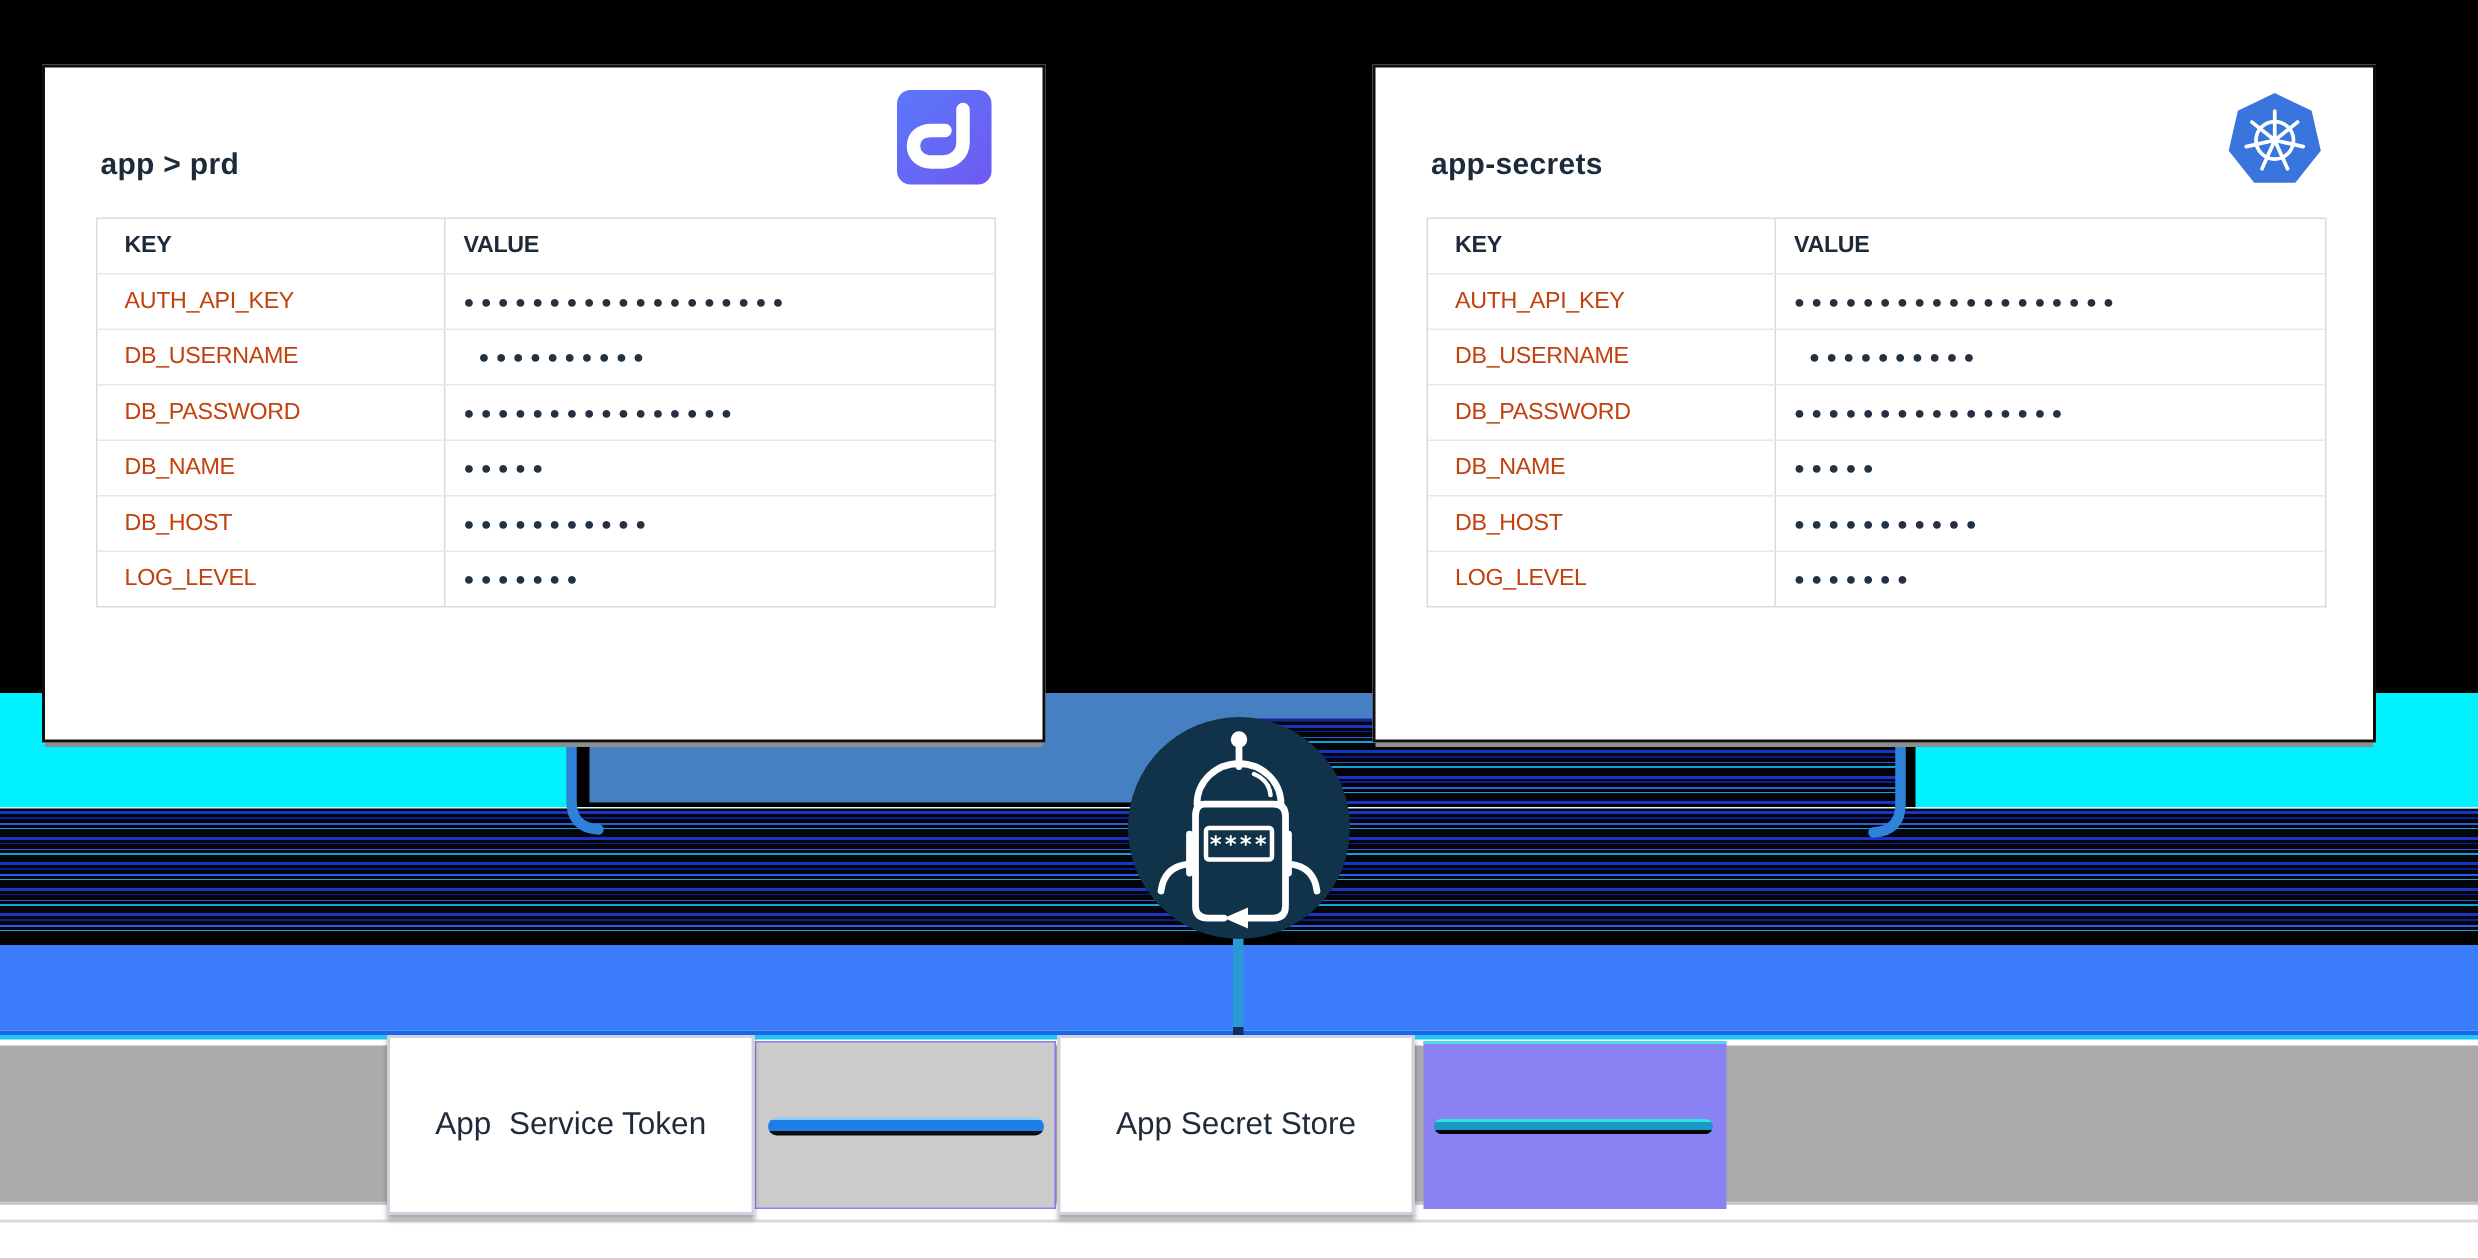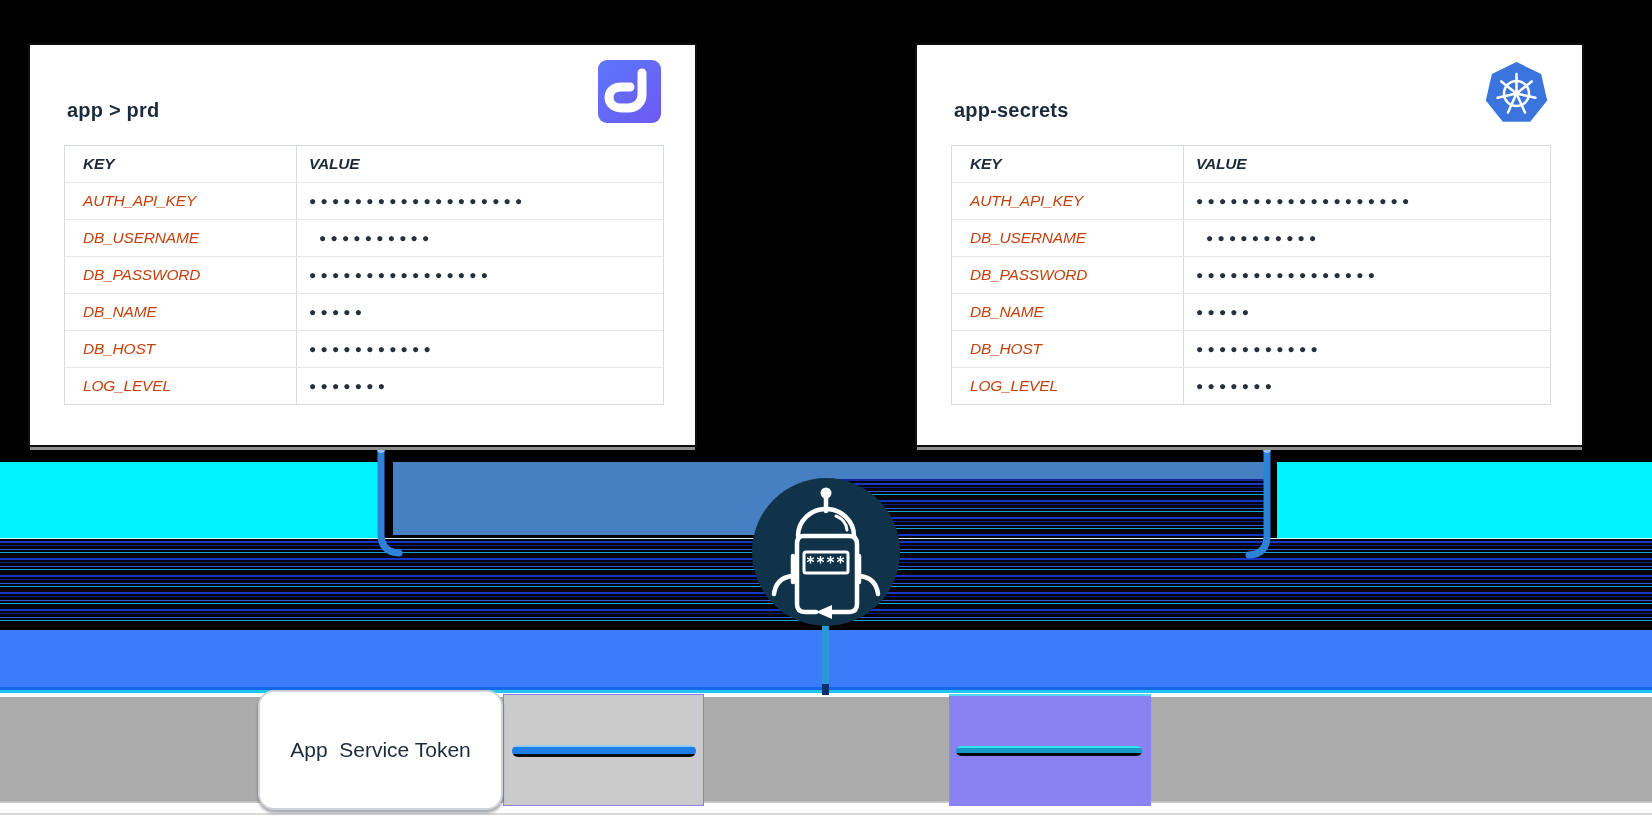--- a/index.html
+++ b/index.html
@@ -18,46 +18,46 @@
     #04050a 7px 10px,#2b5fe0 10px 11px,#04050a 11px 13px,#0aa6d8 13px 14px,#04050a 14px 17px);}
   .stripes-a{left:826px;top:481px;width:438px;height:57px;}
   .stripes-b{left:0;top:538px;width:1652px;height:84px;border-top:1px solid #d8f7ff;box-sizing:border-box;}
   .blue-band{left:0;top:630px;width:1652px;height:57px;background:#3b7cfa;}
   .blue-edge-1{left:0;top:687px;width:1652px;height:3px;background:#1668e8;}
   .blue-edge-2{left:0;top:690px;width:1652px;height:3px;background:#22c6f4;}
   .gray-band{left:0;top:697px;width:1652px;height:106px;background:#ababab;border-bottom:2px solid #c6c6c6;box-sizing:border-box;}
   .bottom-hairline{left:0;top:813px;width:1652px;height:2px;background:#d9d9d9;}
 
   
-  .panel{top:43px;width:669px;height:404px;background:#fff;border:2px solid #0e0e0e;box-sizing:border-box;
+  .panel{top:43px;width:669px;height:452px;background:#fff;border:2px solid #0e0e0e;box-sizing:border-box;
          box-shadow:0 5px 0 -2px #8f8f8f;padding-left:24px;}
   .panel-left{left:28px;}
   .panel-right{left:915px;}
   .panel-title{position:absolute;left:37px;top:54px;font-size:20px;font-weight:700;color:#1c2b3c;letter-spacing:.2px;}
   .logo{position:absolute;left:568px;top:15px;width:63px;height:63px;}
   .doppler-bg{border-radius:9px;background:linear-gradient(135deg,#5a78fa 0%,#6f59f2 100%);}
 
   
   .table{position:absolute;left:34px;top:100px;width:600px;border:1px solid #d7dce1;background:#fff;box-sizing:border-box;}
-  .tr{display:flex;height:36px;border-top:1px solid #e4e8ec;align-items:stretch;font-style:italic;}
+  .tr{display:flex;height:36px;border-top:1px solid #e4e8ec;align-items:stretch;}
   .tr:first-child{border-top:none;}
   .td{display:flex;align-items:center;box-sizing:border-box;font-size:15.5px;color:#c2410c;letter-spacing:-0.2px;}
   .td.k{width:232px;padding-left:18px;border-right:1px solid #d7dce1;}
   .td.v{flex:1;padding-left:12px;}
   .tr.th .td{font-weight:700;color:#1d2a39;}
   .dots{font-size:12px;letter-spacing:4.2px;color:#24313f;}
   .dots.indent{padding-left:22px;}
 
   
   .bracket-svg{left:0;top:0;width:1652px;height:839px;pointer-events:none;}
   .vline{left:822px;top:624px;width:7px;height:71px;background:linear-gradient(180deg,#2b9ad4 0 85%,#0c2f66 85%);}
   .bot-circle{left:752px;top:478px;width:148px;height:148px;border-radius:50%;background:#113349;}
 
   
-  .node{top:690px;height:120px;background:#fff;border:2px solid #cfd2da;border-radius:16px;box-sizing:border-box;
+  .node{top:690px;height:120px;background:#fff;border:2px solid #cfd2da;border-radius:0;box-sizing:border-box;
         box-shadow:0 3px 3px rgba(40,40,60,.4);display:flex;align-items:center;justify-content:center;}
   .node-label{font-size:21px;color:#1d2b3a;white-space:pre;}
   .node-1{left:258px;width:245px;}
   .node-2{left:705px;width:238px;}
   .node-3{left:1152px;width:238px;}
   .gap-1{left:503px;top:694px;width:201px;height:112px;background:#cbcbcb;border:1px solid #8a7ff2;box-sizing:border-box;}
   .gap-2{left:949px;top:694px;width:202px;height:112px;background:#8a82f2;border-top:2px solid #4fd8f0;box-sizing:border-box;}
   .arrow-1{left:512px;top:745px;width:184px;height:12px;border-radius:6px;
            background:linear-gradient(180deg,#8ecdf8 0 2px,#1f7fe6 2px 9px,#0a0e13 9px 12px);}
   .arrow-2{left:956px;top:746px;width:186px;height:10px;border-radius:5px;
@@ -198,14 +198,17 @@
   </div>
 
   <div class="abs gap-1"></div>
   <div class="abs gap-2"></div>
   <div class="abs arrow-1"></div>
   <div class="abs arrow-2"></div>
 
   <div class="abs node node-1">
     <span class="node-label">App  Service Token</span>
   </div>
+  <div class="abs node node-2">
+    <span class="node-label">App Secret Store</span>
+  </div>
 
 </div>
 
 </body></html>

